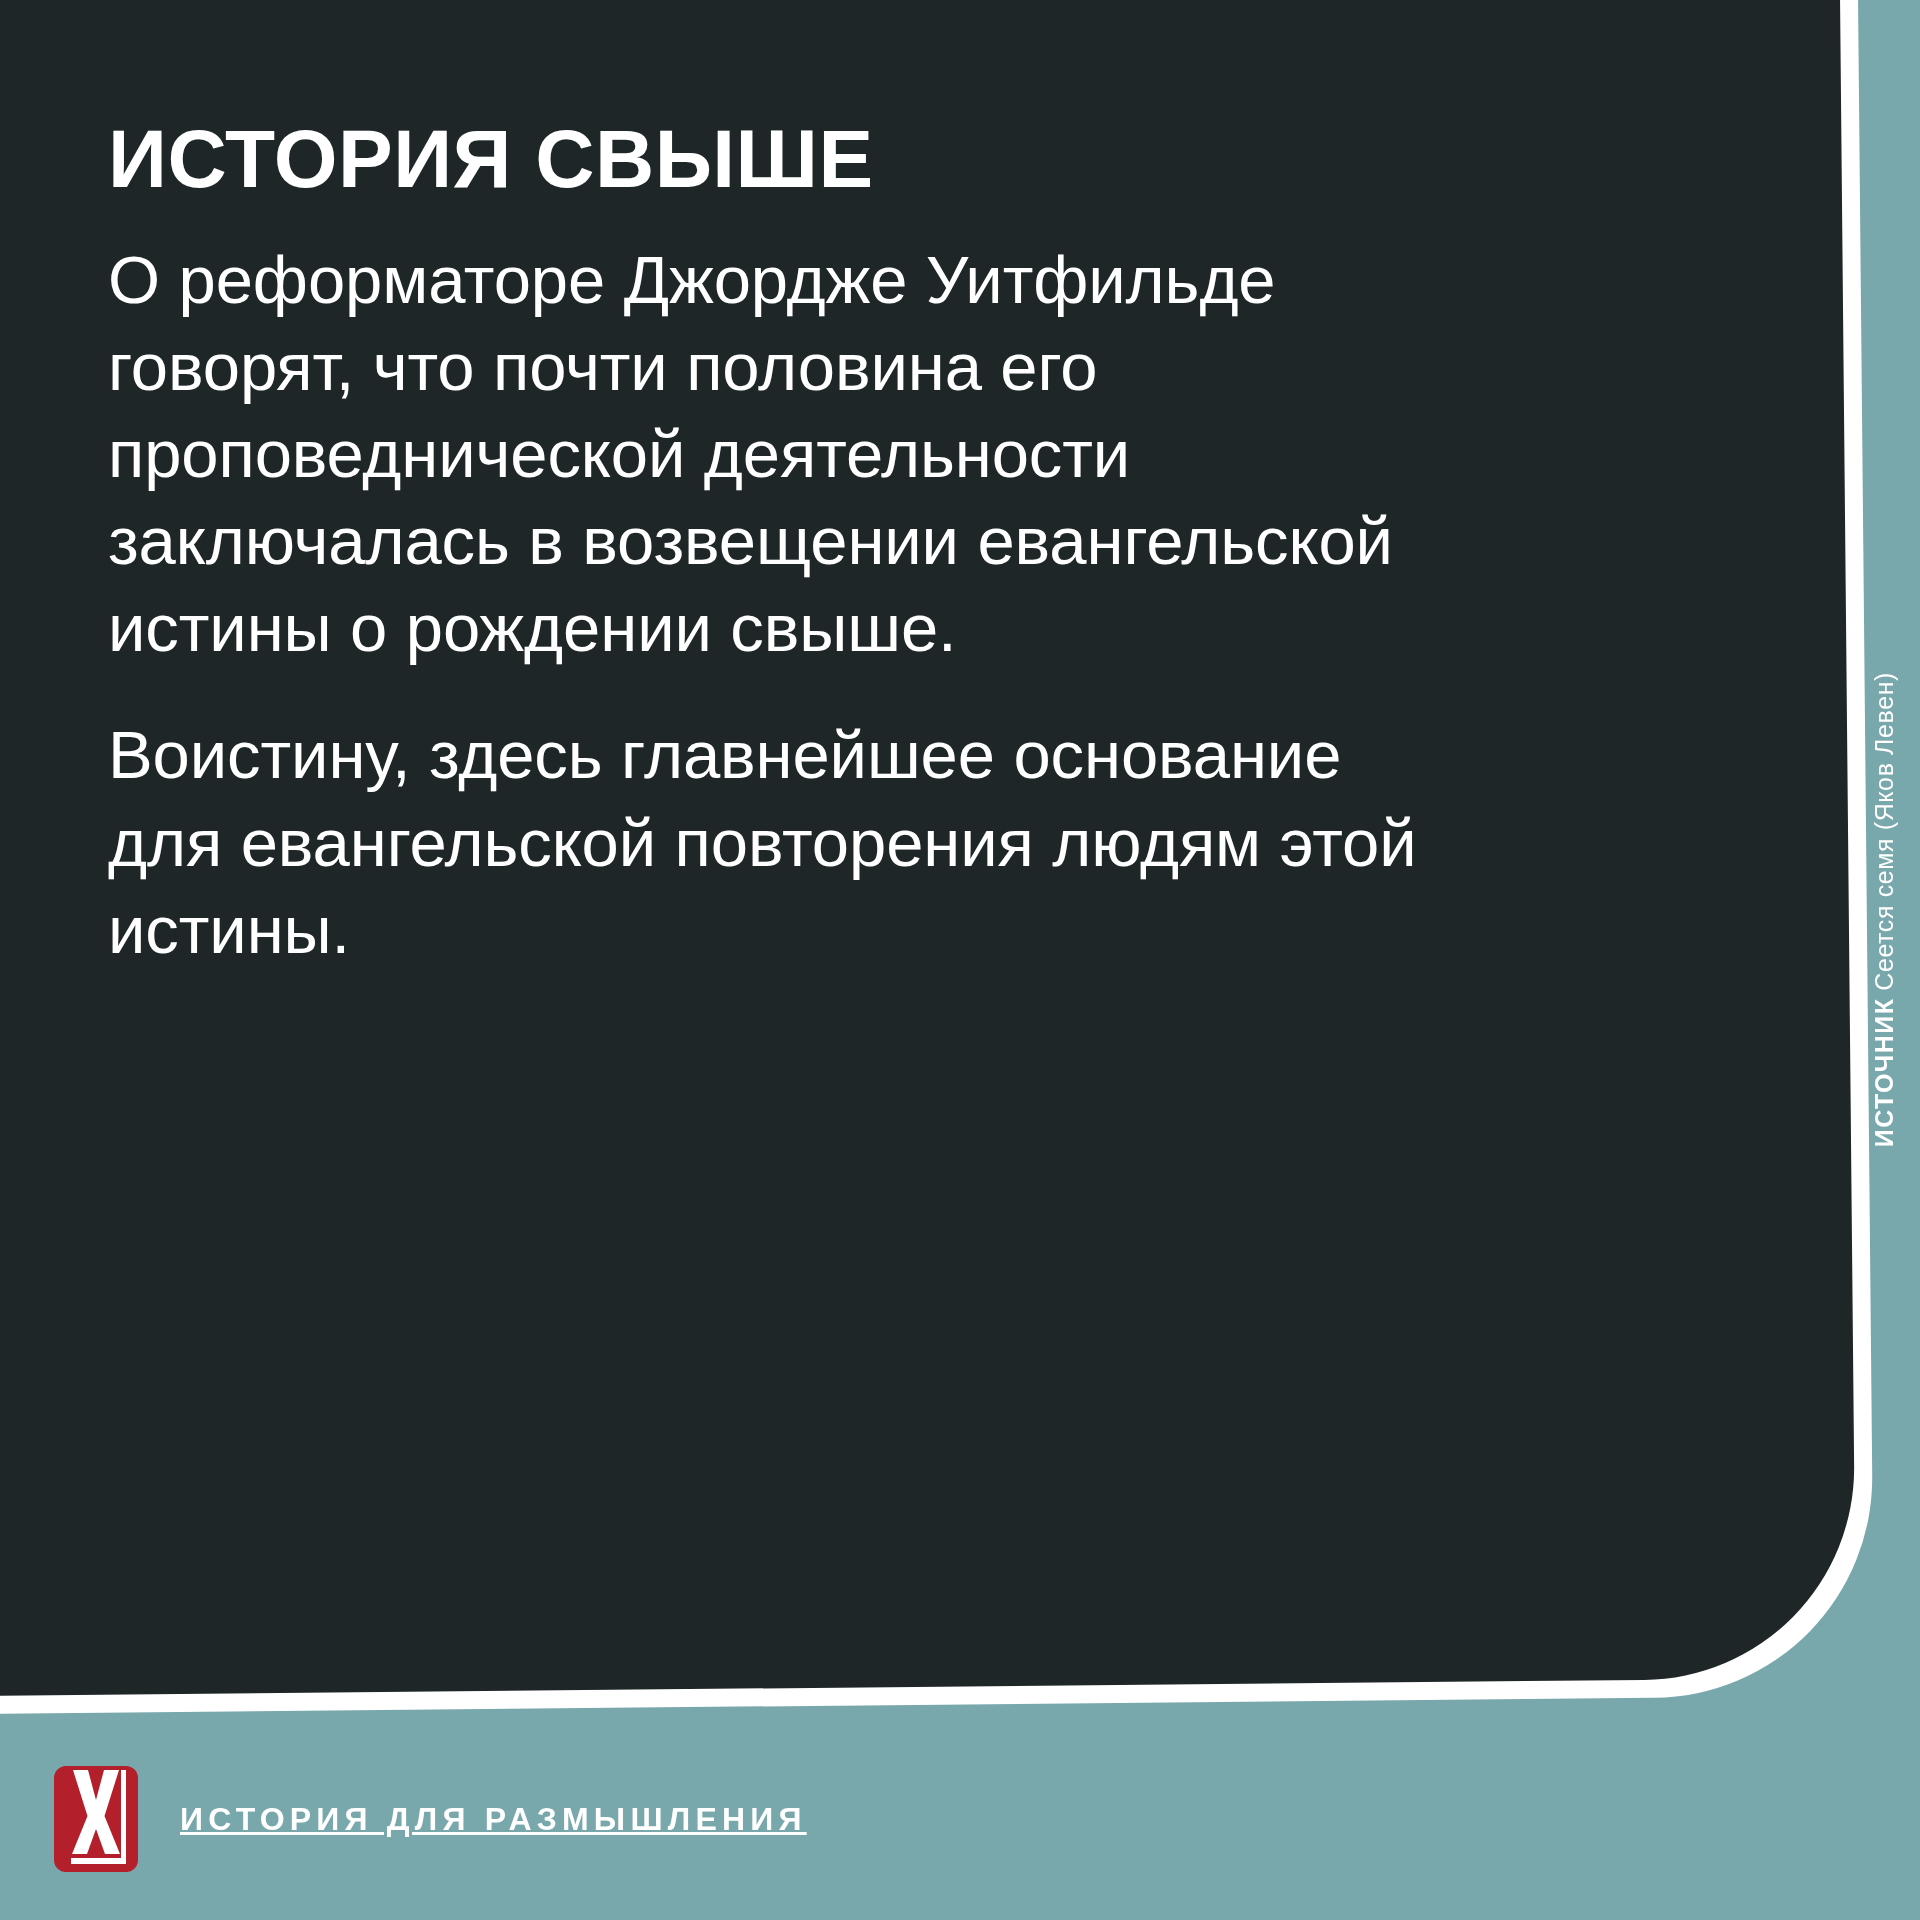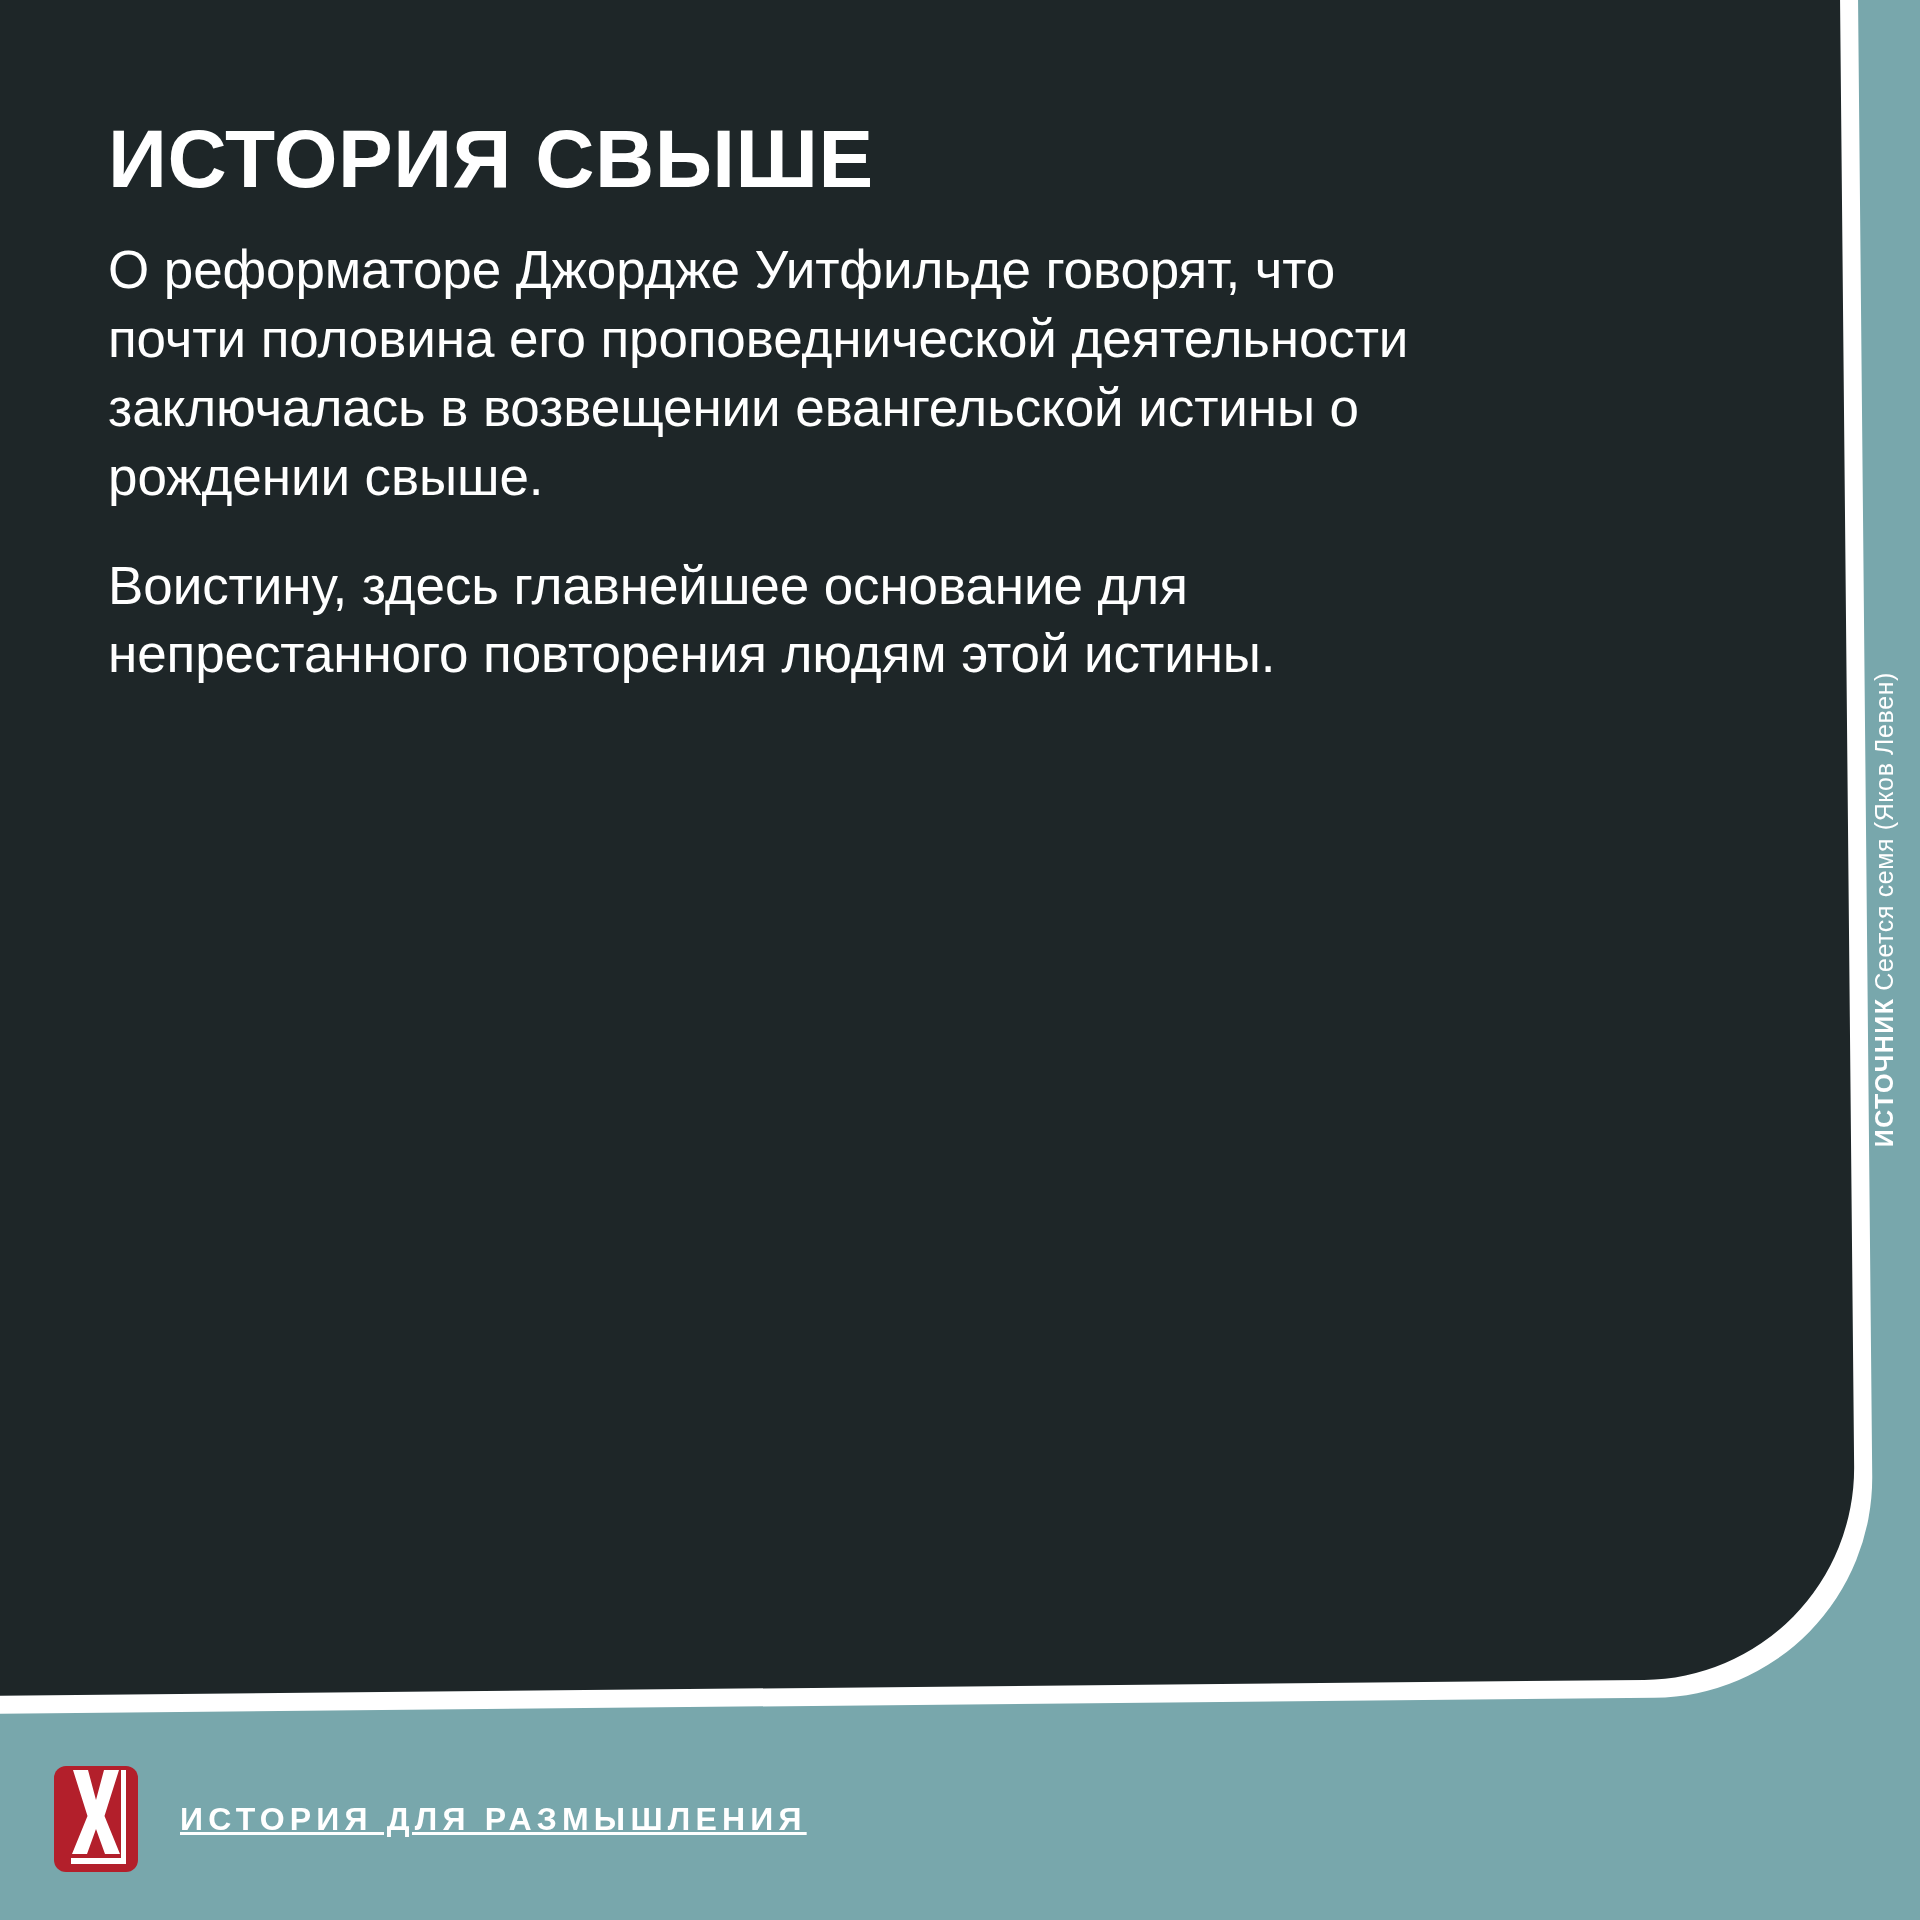--- a/index.html
+++ b/index.html
@@ -57,21 +57,21 @@
   }
   .story-title {
     font-size: 82px;
     font-weight: 700;
     line-height: 1.0;
     letter-spacing: 0.5px;
     margin: 0 0 36px 0;
     color: #ffffff;
   }
   .story-para {
-    font-size: 53px;
+    font-size: 67px;
     font-weight: 400;
     line-height: 1.30;
     margin: 2px 0 40px 0;
     color: #ffffff;
     letter-spacing: -0.1px;
   }
   .story-para:last-child { margin-bottom: 0; }
 
   
   .source-rail {
@@ -140,21 +140,21 @@
     <div class="card" style="background: rgb(30, 38, 40);"></div>
   </div>
 
   <div class="card-content">
     <h1 class="story-title">ИСТОРИЯ СВЫШЕ</h1>
 
     <p class="story-para">О реформаторе Джордже Уитфильде говорят, что почти половина его проповеднической деятельности заключалась в возвещении евангельской истины о рождении свыше.</p>
 
 
 
-    <p class="story-para">Воистину, здесь главнейшее основание для непрестанного повторения людям этой истины.</p>
+    <p class="story-para">Воистину, здесь главнейшее основание для евангельской повторения людям этой истины.</p>
   </div>
 
   <div class="source-rail">
     <div class="source-text">
       <span class="source-label">ИСТОЧНИК</span><span>&nbsp;</span><span class="source-value">Сеется семя (Яков Левен)</span>
     </div>
   </div>
 
   <div class="footer">
     <div class="brand-logo" style="background: rgb(179, 31, 43);">

